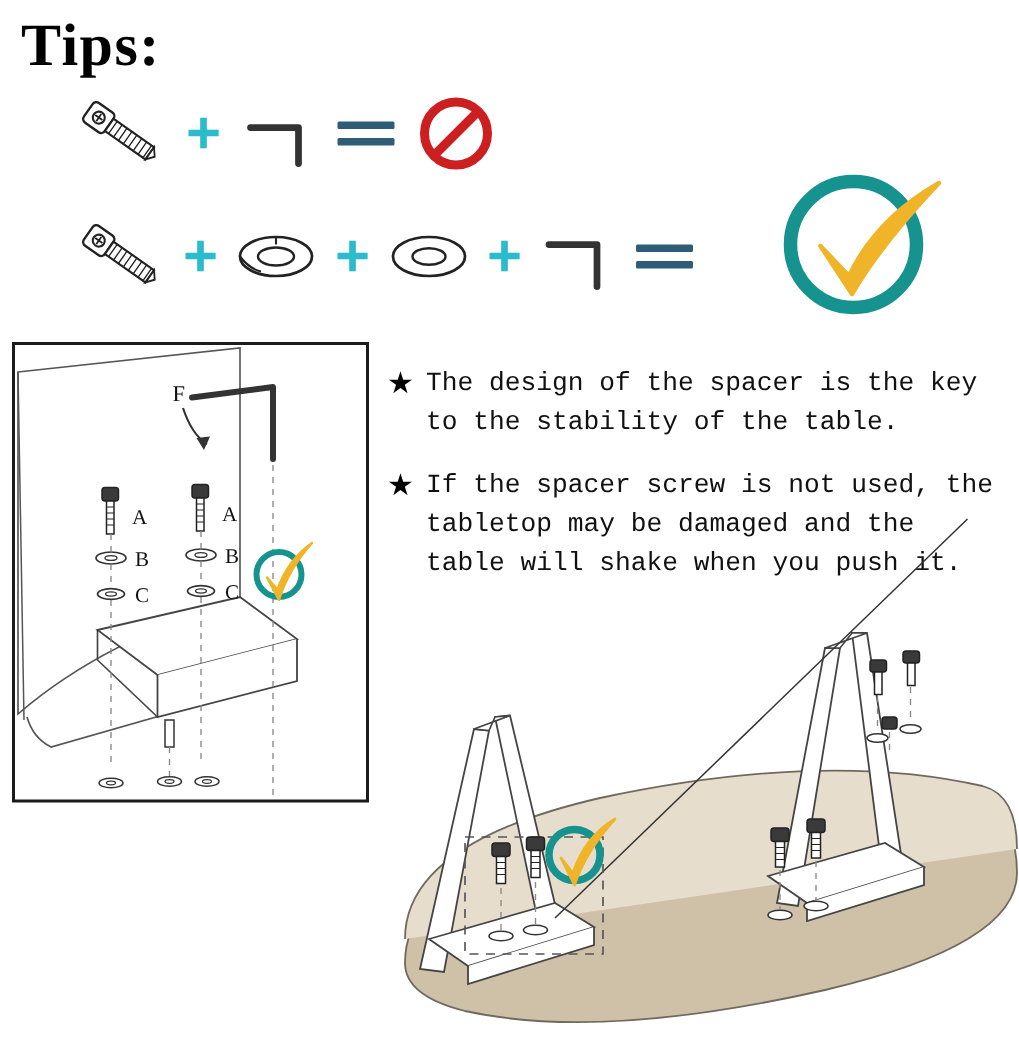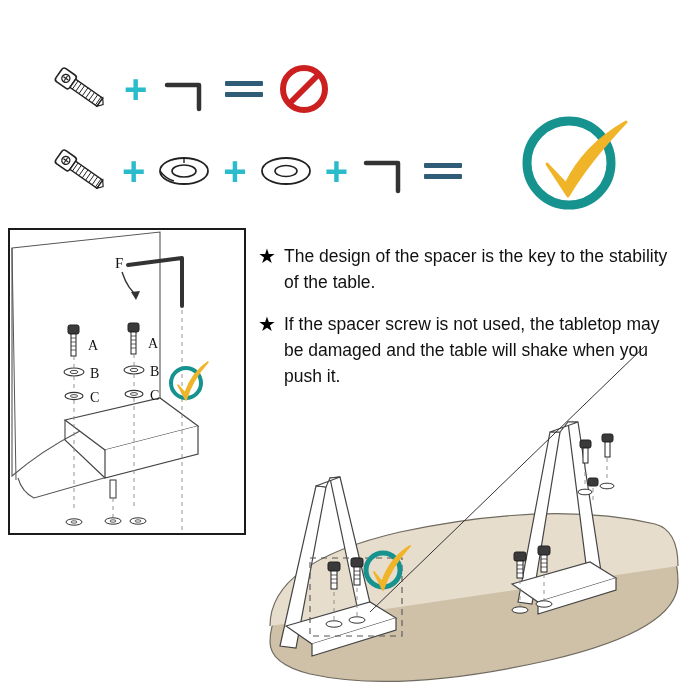--- a/index.html
+++ b/index.html
@@ -92,40 +92,41 @@
   }
   .star {
     flex: 0 0 auto;
     width: 26px;
     font-size: 20px;
     line-height: 26px;
     color: #000000;
     text-align: left;
   }
   .note-text {
-    font-family: Liberation Sans, sans-serif;
+    font-family: Liberation Mono, monospace;
     font-size: 17.5px;
     line-height: 26px;
     color: #111111;
   }
 
   
   #table-art {
     position: absolute;
     left: 250px;
     top: 330px;
     width: 429px;
     height: 363px;
   }
 </style>
 </head>
 <body>
 
 <div id="page">
 
+  <div id="title">Tips:</div>
 
   <div class="eq-row" style="left:50px; top:62px;">
 
     <span style="display:inline-block;width:62px;height:52px;">
       <svg width="62" height="52" viewBox="0 0 62 52">
         <g transform="rotate(35 31 26)">
           <rect x="4" y="18" width="17" height="16" rx="3" fill="#ffffff" stroke="#222" stroke-width="1.6"></rect>
           <circle cx="12.5" cy="26" r="4" fill="#ffffff" stroke="#222" stroke-width="1.4"></circle>
           <path d="M9.6 26h5.8M12.5 23.1v5.8" stroke="#222" stroke-width="1.2"></path>
           <rect x="21" y="21" width="33" height="10" fill="#ffffff" stroke="#222" stroke-width="1.4"></rect>

